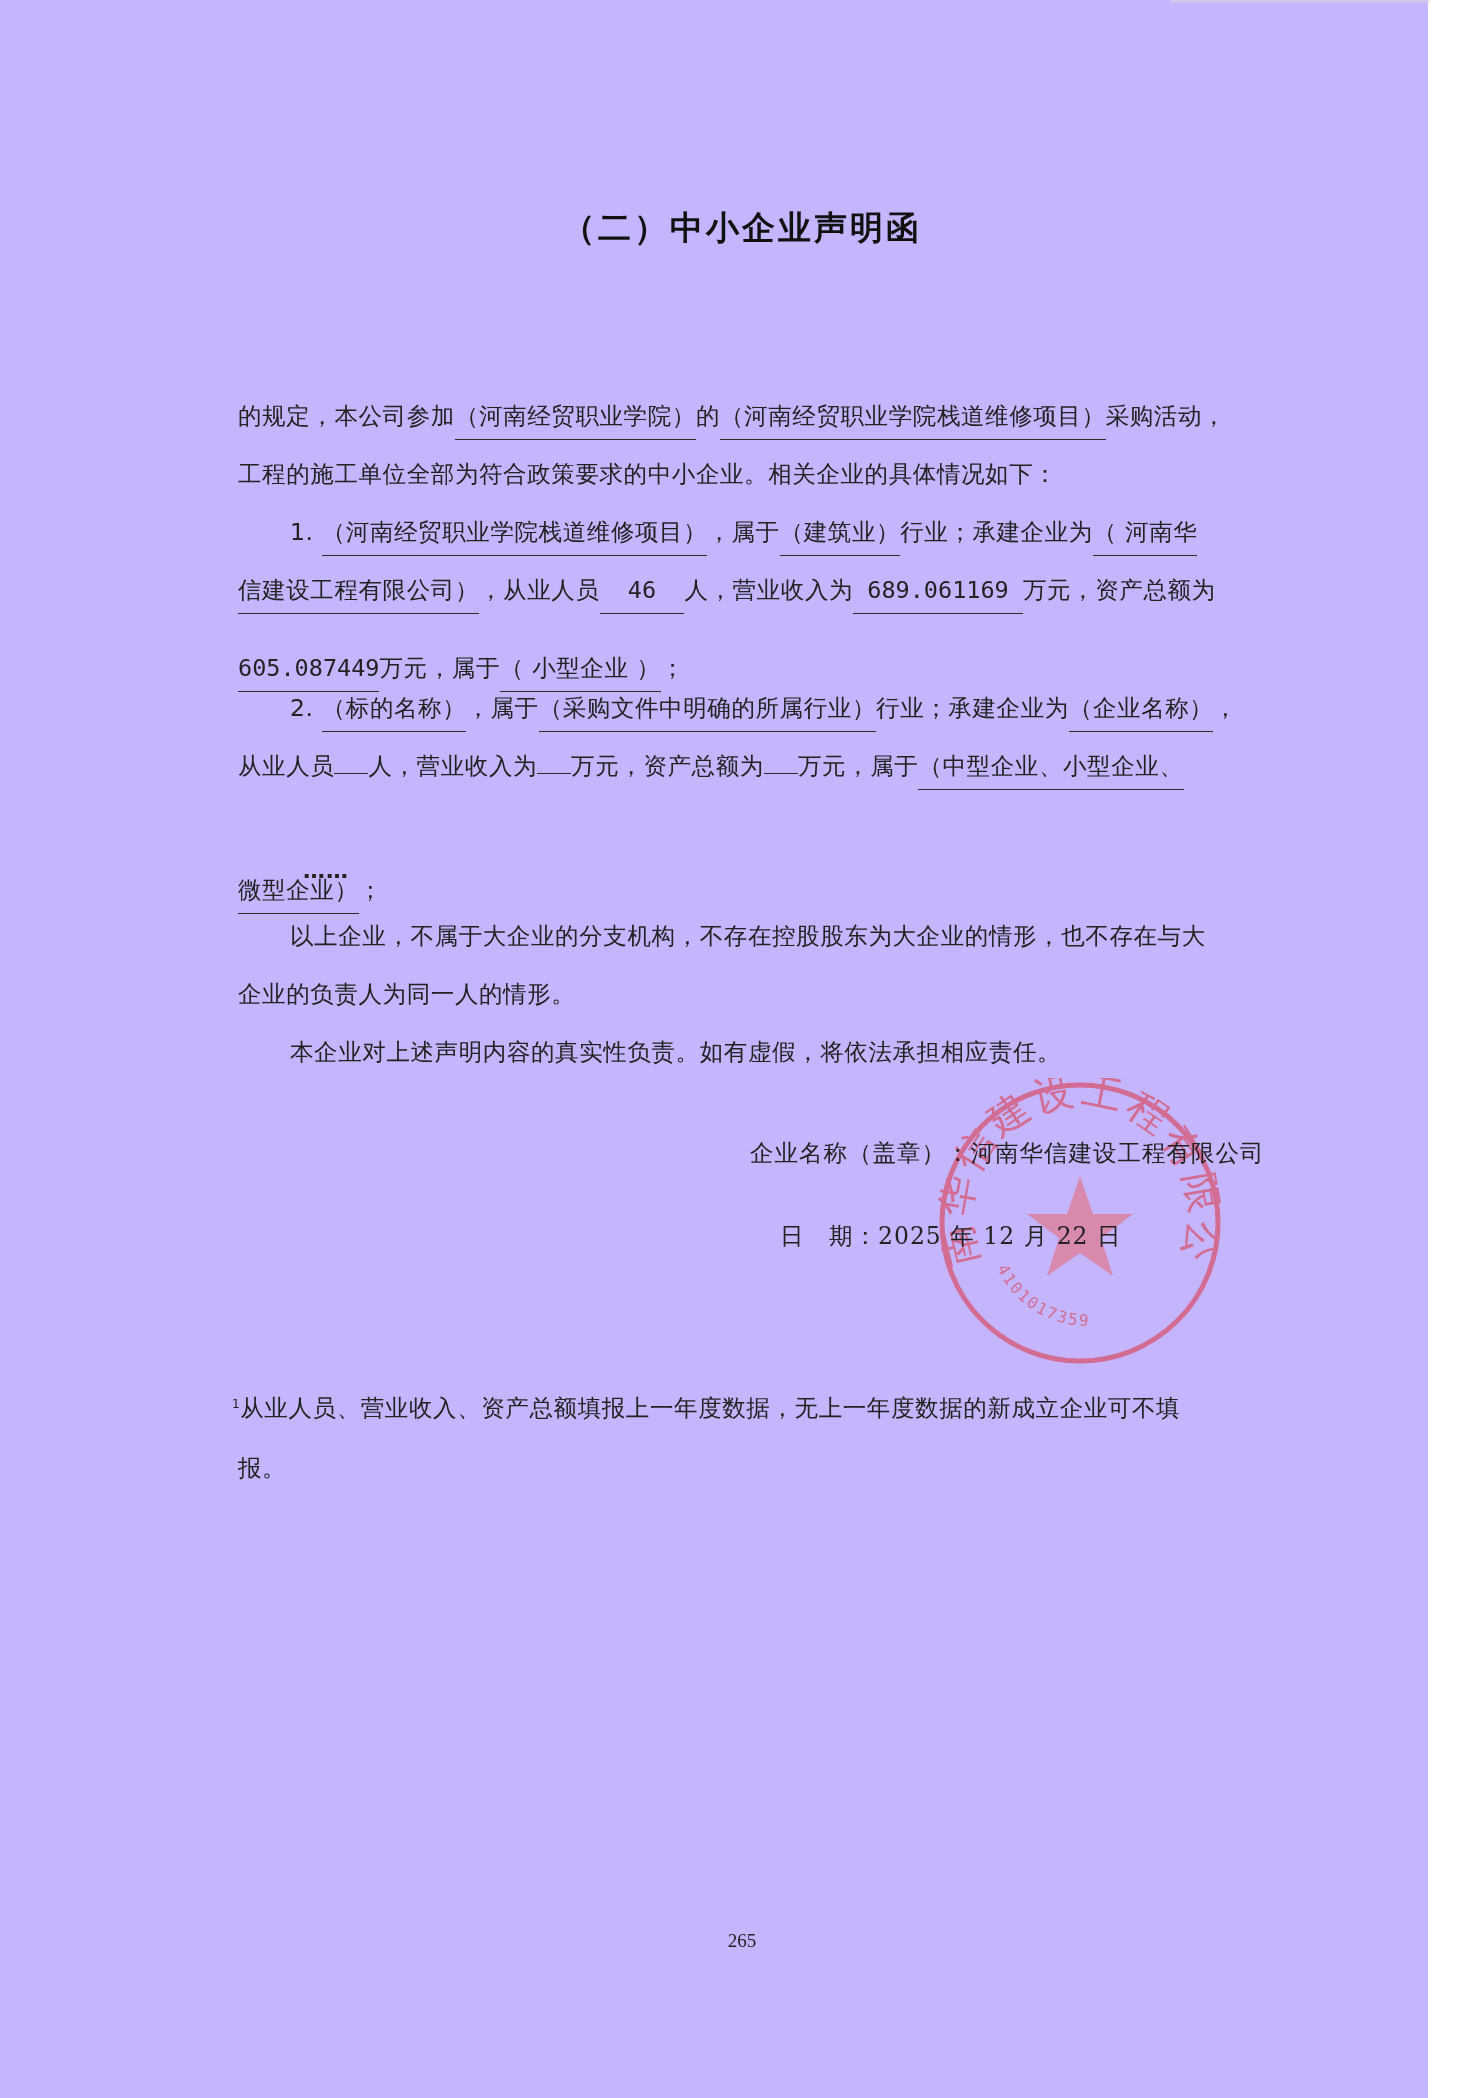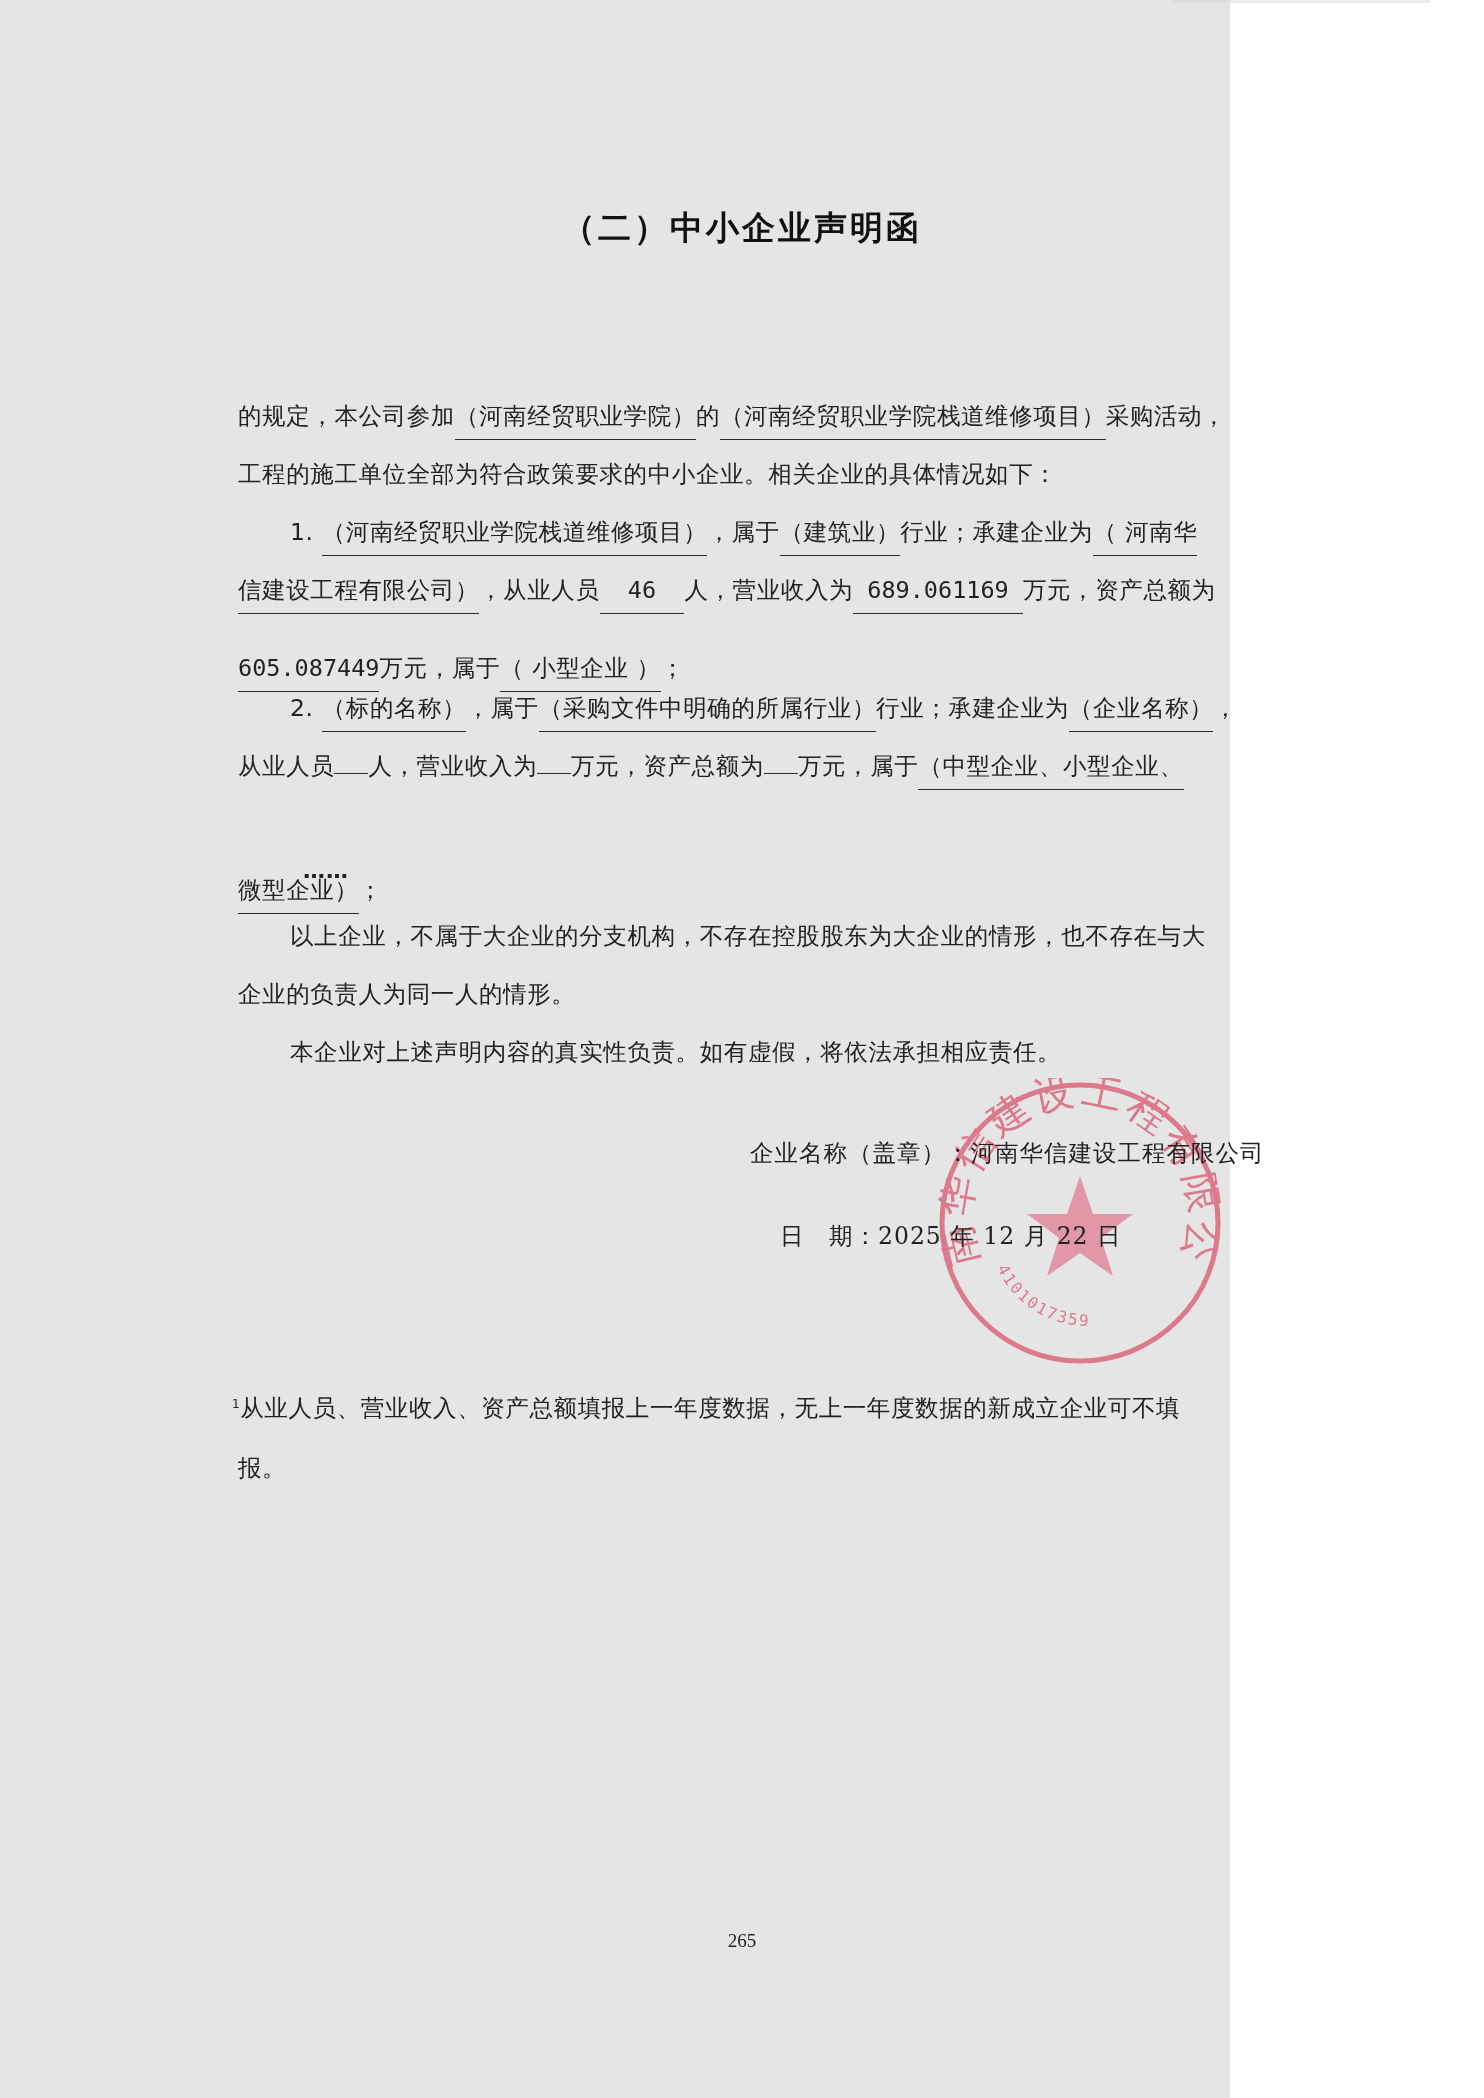--- a/index.html
+++ b/index.html
@@ -1,21 +1,21 @@
 <!DOCTYPE html>
 <html><head>
 <meta charset="utf-8">
 <style>
   html, body { margin: 0; padding: 0; background: #ffffff; }
   body {
     width: 1484px; height: 2098px; position: relative; overflow: hidden;
     font-family: "DejaVu Serif", "Liberation Serif", serif;
     color: #1c1c1c;
   }
-  .page { position: absolute; left: 0; top: 0; width: 1230px; height: 2098px; background: #e5e5e5; }
+  .page { position: absolute; left: 0; top: 0; width: 1428px; height: 2098px; background: #c4b5fd; }
   .scan-noise { position: absolute; left: 1170px; top: 0; width: 260px; height: 3px; background: #d8d8d8; opacity: .5; }
   .title {
     position: absolute; left: 0; width: 1484px; top: 206px; text-align: center;
     font-family: "DejaVu Sans", "Liberation Sans", sans-serif;
     font-weight: bold; font-size: 33px; letter-spacing: 3px; color: #111;
   }
   .line {
     position: absolute; left: 238px; width: 1032px;
     font-size: 23.5px; line-height: 32px; white-space: nowrap;
     font-family: "DejaVu Sans", "Liberation Sans", sans-serif;

